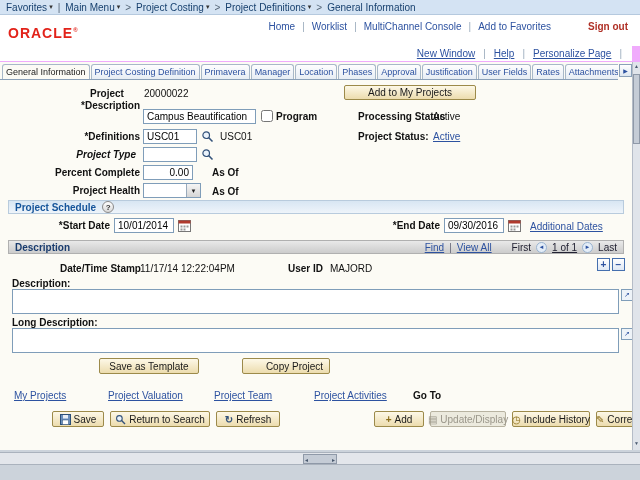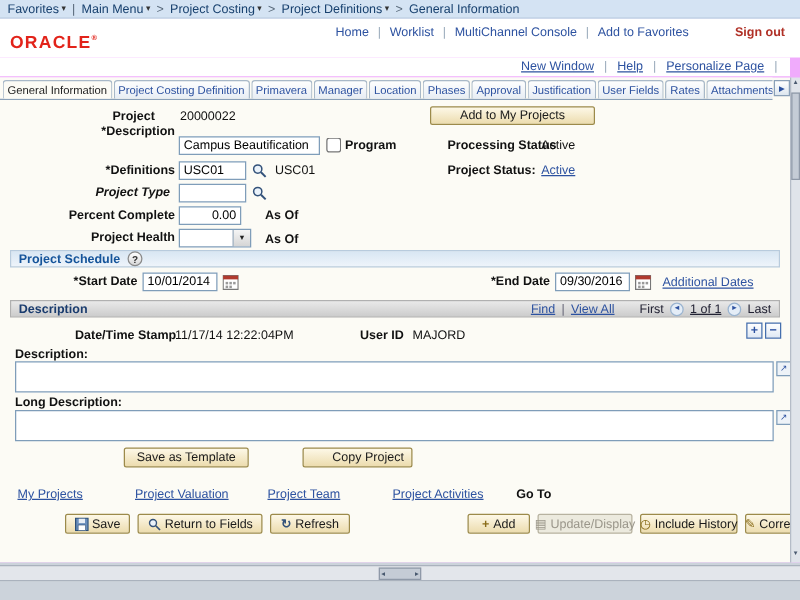--- a/index.html
+++ b/index.html
@@ -230,21 +230,21 @@
       </span>
     <span>Save</span>
   </button>
   <button class="psbtn" style="left:66px;top:411px;width:100px;height:16px;">
     <span class="icnspan">
         <svg width="11" height="11" viewBox="0 0 11 11">
           <circle cx="4.4" cy="4.4" r="2.8" fill="#eaf2fa" stroke="#33527a" stroke-width="1.1"></circle>
           <line x1="6.6" y1="6.6" x2="10" y2="10" stroke="#33527a" stroke-width="1.4"></line>
         </svg>
       </span>
-    <span>Return to Fields</span>
+    <span>Return to Search</span>
   </button>
   <button class="psbtn" style="left:172px;top:411px;width:64px;height:16px;">
     <span style="color:#33527a;font-weight:bold;">↻</span>
     <span>Refresh</span>
   </button>
   <button class="psbtn" style="left:330px;top:411px;width:50px;height:16px;">
     <span style="color:#8a6d1a;font-weight:bold;">+</span>
     <span>Add</span>
   </button>
   <button class="psbtn disabled" style="left:386px;top:411px;width:76px;height:16px;">

